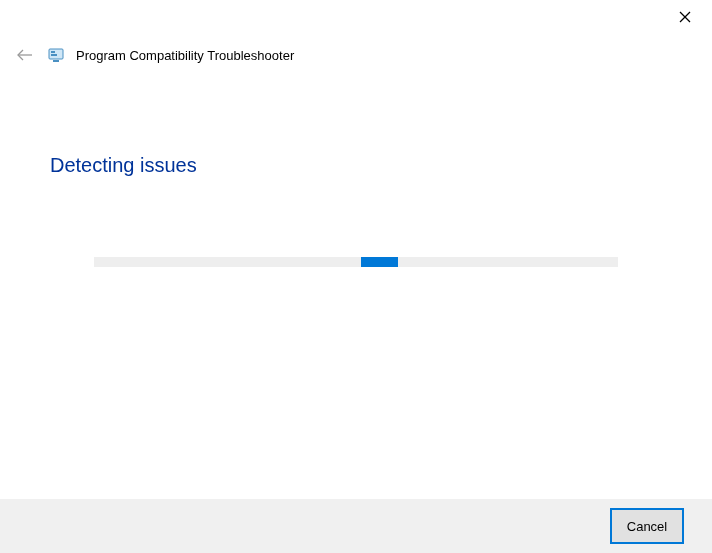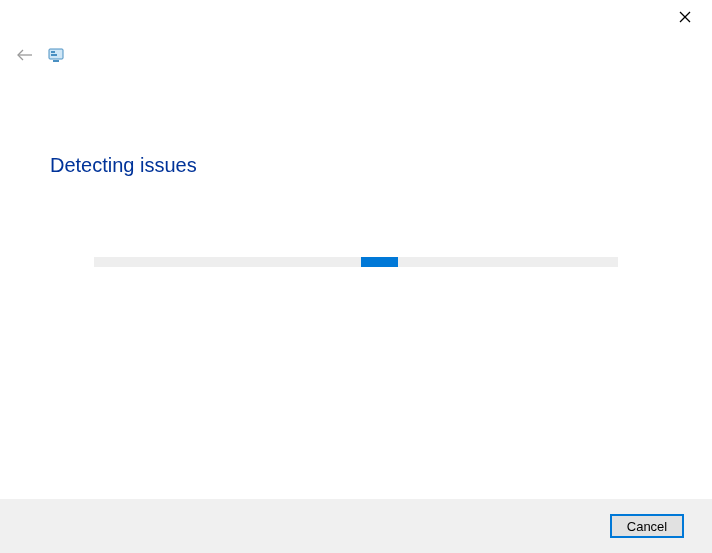--- a/index.html
+++ b/index.html
@@ -91,21 +91,21 @@
       right: 0;
       height: 54px;
       background: #f0f0f0;
       display: flex;
       justify-content: flex-end;
       align-items: center;
       padding-right: 28px;
     }
     .cancel-btn {
       min-width: 74px;
-      height: 24px;
+      height: 36px;
       background: #e1e1e1;
       border: 2px solid #0078d7;
       font-size: 13px;
       font-family: inherit;
       cursor: pointer;
       color: #000;
       padding: 0 10px;
     }
   </style>
 </head>
@@ -128,20 +128,21 @@
     </svg>
   </div>
   <div class="app-icon">
     <svg width="16" height="16" viewBox="0 0 16 16">
       <rect x="1" y="2" width="14" height="10" rx="1" fill="#d0e7f7" stroke="#4a90c2" stroke-width="1"></rect>
       <rect x="5" y="13" width="6" height="2" fill="#4a90c2"></rect>
       <rect x="3" y="4" width="4" height="2" fill="#4a90c2"></rect>
       <rect x="3" y="7" width="6" height="2" fill="#4a90c2"></rect>
     </svg>
   </div>
+  <div class="app-title">Program Compatibility Troubleshooter</div>
 </div>
 
 <div class="content">
   <h1 class="heading">Detecting issues</h1>
   <div class="progress-wrap">
     <div class="progress-track">
       <div class="progress-bar"></div>
     </div>
   </div>
 </div>

